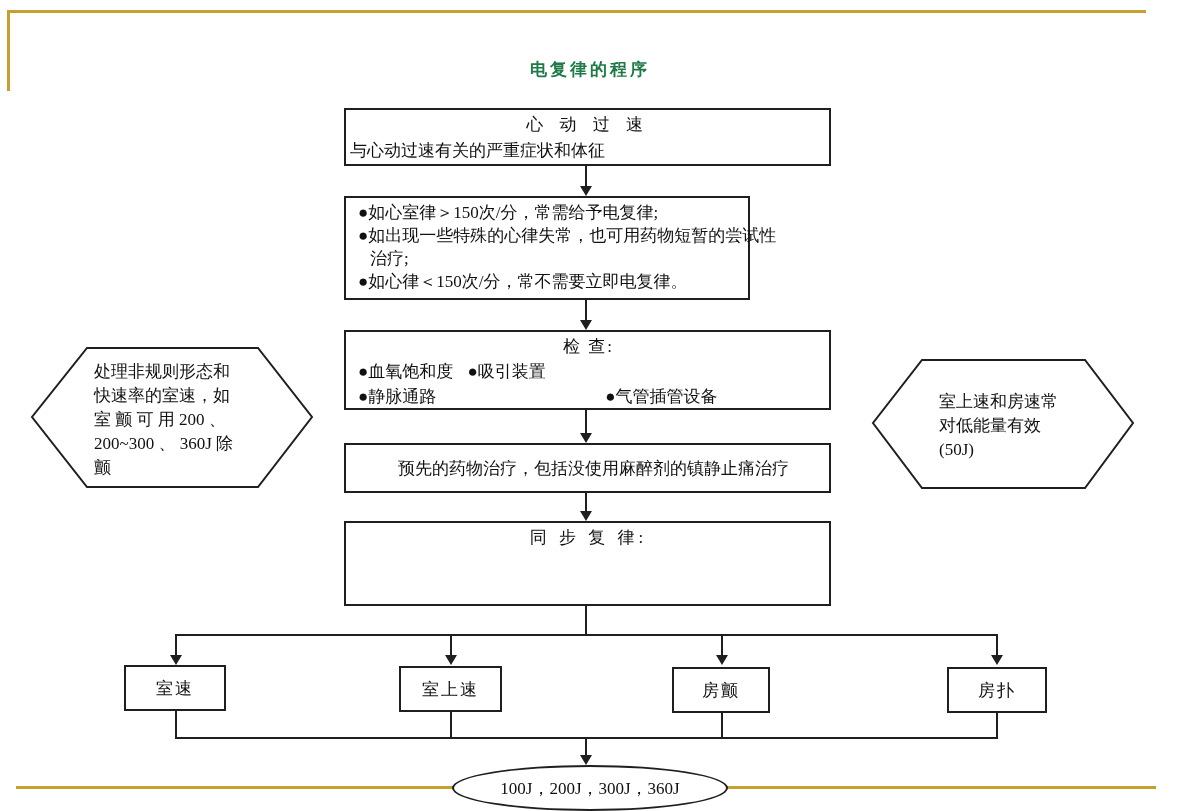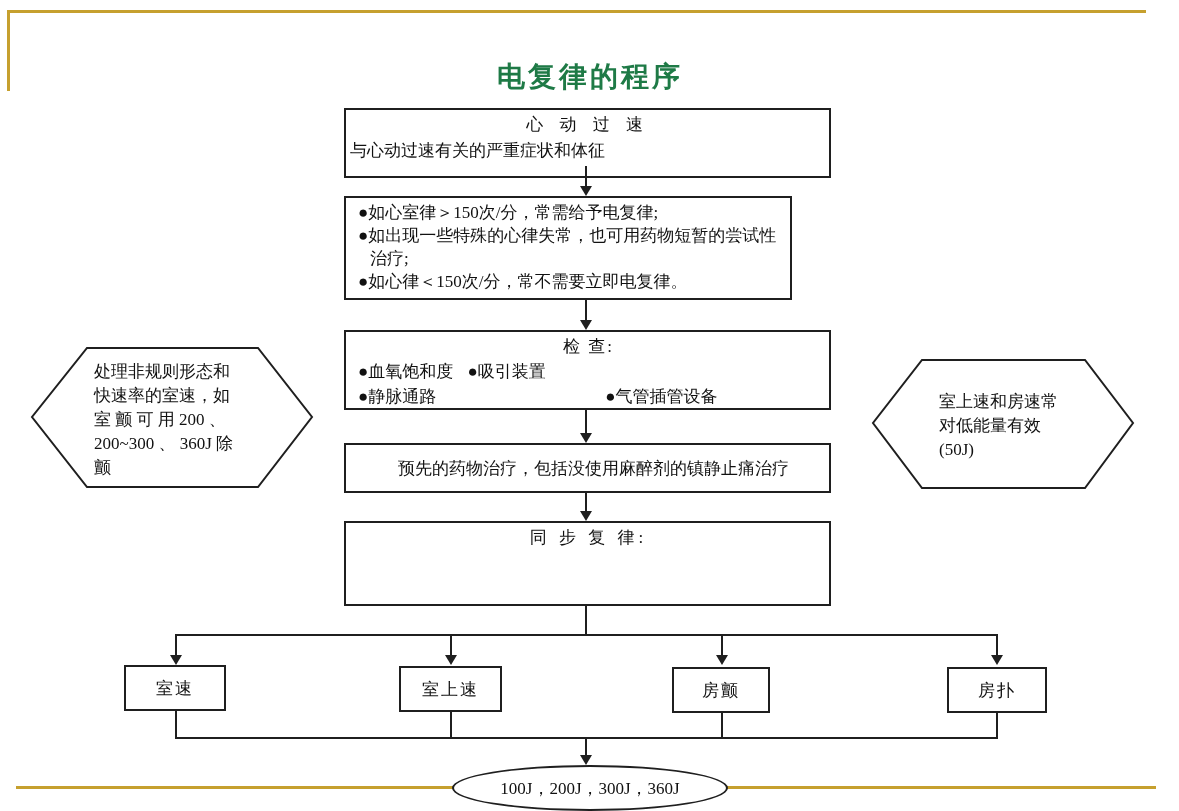--- a/index.html
+++ b/index.html
@@ -4,21 +4,21 @@
 <style>
   * { margin:0; padding:0; box-sizing:border-box; }
   body { background:#ffffff; font-family:"Liberation Serif","DejaVu Serif",serif; }
   #canvas { position:relative; width:1179px; height:811px; background:#ffffff; overflow:hidden; }
 
   
   .gold { position:absolute; background:#C6A02E; }
 
   
   .title { position:absolute; left:400px; top:58px; width:380px; text-align:center;
-           font-size:28px; font-weight:bold; letter-spacing:3px; color:#1e7a46;font-family:Liberation Serif, serif; }
+           font-size:17px; font-weight:bold; letter-spacing:3px; color:#1e7a46;font-family:Liberation Serif, serif; }
 
   
   .box { position:absolute; background:#ffffff; border:2px solid #1f1f1f;
          font-size:17px; color:#111111; }
   .center-line { text-align:center; }
   .pad { padding:3px 10px 0 12px; }
   .b-line { line-height:23px; white-space:nowrap; }
   .hang { padding-left:12px; }
 
   
@@ -47,29 +47,29 @@
 <body>
 
 <div id="canvas">
 
   <div class="gold" style="left:7px; top:10px; width:1139px; height:3px;"></div>
   <div class="gold" style="left:7px; top:10px; width:3px; height:81px;"></div>
   <div class="gold" style="left:16px; top:786px; width:1140px; height:3px;"></div>
 
   <div class="title">电复律的程序</div>
 
-  <div class="box" style="left:344px; top:108px; width:487px; height:70px; padding-top:2px;">
+  <div class="box" style="left:344px; top:108px; width:487px; height:58px; padding-top:2px;">
     <div class="center-line" style="line-height:26px; letter-spacing:6px;">心 动 过 速</div>
     <div style="line-height:26px; padding-left:4px;">与心动过速有关的严重症状和体征</div>
   </div>
 
   <div class="vl" style="left:585px; top:166px; height:21px;"></div>
   <div class="ah" style="left:580px; top:186px;"></div>
 
-  <div class="box pad" style="left:344px; top:196px; width:448px; height:104px;">
+  <div class="box pad" style="left:344px; top:196px; width:406px; height:104px;">
     <div class="b-line">●如心室律＞150次/分，常需给予电复律;</div>
     <div class="b-line">●如出现一些特殊的心律失常，也可用药物短暂的尝试性</div>
     <div class="b-line hang">治疗;</div>
     <div class="b-line">●如心律＜150次/分，常不需要立即电复律。</div>
   </div>
 
   <div class="vl" style="left:585px; top:300px; height:21px;"></div>
   <div class="ah" style="left:580px; top:320px;"></div>
 
   <div class="box" style="left:344px; top:330px; width:487px; height:80px; padding:2px 10px 0 12px;">

